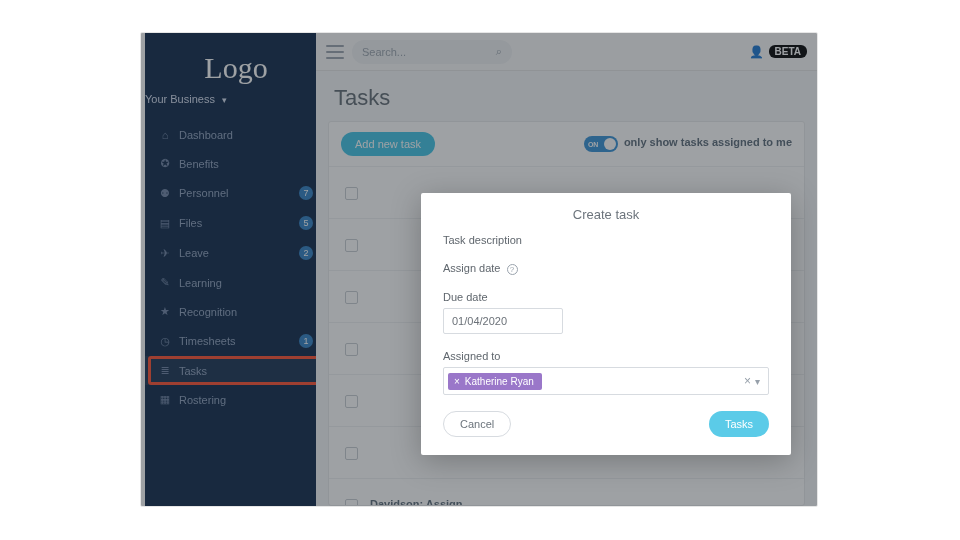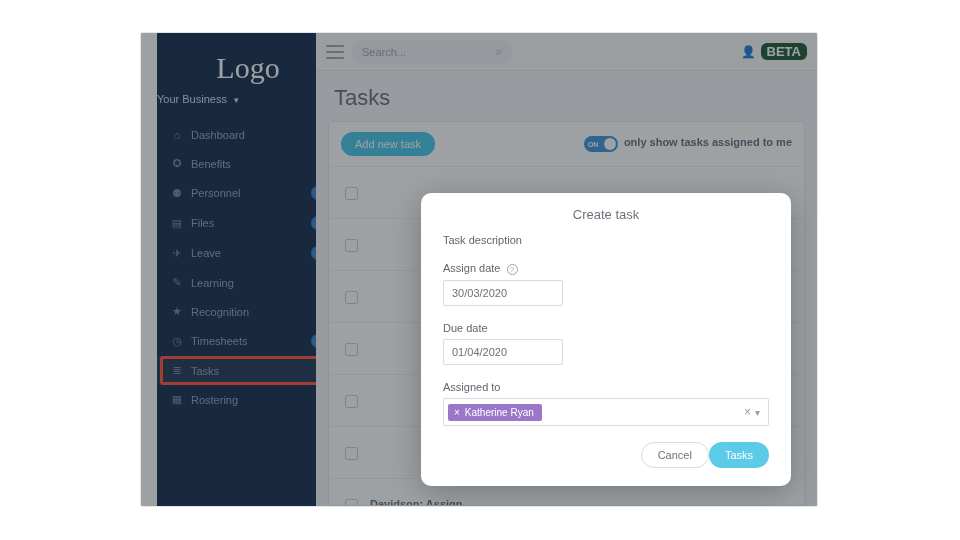--- a/index.html
+++ b/index.html
@@ -1,68 +1,68 @@
 <!DOCTYPE html>
 <html><head>
 <meta charset="utf-8">
 <style>
   *{box-sizing:border-box;margin:0;padding:0;font-family:-apple-system,BlinkMacSystemFont,'Segoe UI',Arial,sans-serif}
   html,body{width:960px;height:540px;overflow:hidden;background:#fff}
   .stage{position:absolute;left:140px;top:32px;width:678px;height:475px;background:#fff;border:1px solid #e6e6e6;border-radius:2px;overflow:hidden}
   
-  .sidebar{position:absolute;left:16px;top:0;bottom:0;width:182px;background:#0b2648;color:#cfd9e8;font-size:11px}
+  .sidebar{position:absolute;left:4px;top:0;bottom:0;width:182px;background:#0b2648;color:#cfd9e8;font-size:11px}
   .logo{font-family:'Brush Script MT','Segoe Script',cursive;font-size:30px;color:#fff;text-align:center;padding:18px 0 8px}
   .biz{font-size:11px;color:#d6def0;padding-bottom:16px}
   .biz .caret-icon{display:inline-block;margin-left:4px;font-size:9px}
   .nav{display:flex;flex-direction:column}
   .nav-item{display:flex;align-items:center;gap:8px;padding:8px 14px;color:#8ea0bd;cursor:pointer;position:relative}
   .nav-item .ico{width:12px;text-align:center;font-size:11px;color:#6e82a4}
   .nav-item .lbl{flex:1}
   .nav-item .badge{background:#2e7fc4;color:#fff;border-radius:8px;font-size:9px;min-width:14px;height:14px;display:flex;align-items:center;justify-content:center;padding:0 4px}
   .nav-item.active{background:rgba(255,255,255,.05)}
   .nav-hi{position:absolute;left:3px;top:0;right:3px;bottom:0;border:3px solid #ff4d2e;border-radius:3px;pointer-events:none}
   
   .topbar{position:absolute;left:175px;right:0;top:0;height:38px;border-bottom:1px solid #e5e5e5;display:flex;align-items:center;padding:0 10px;gap:8px;background:#fafafa}
   .hamburger{width:18px;height:14px;display:flex;flex-direction:column;justify-content:space-between;cursor:pointer}
   .hamburger span{height:2px;background:#9aa3ad;border-radius:1px}
   .search{flex:0 0 160px;height:24px;background:#eef0f2;border-radius:12px;display:flex;align-items:center;padding:0 10px;color:#9aa3ad;font-size:11px}
   .search .si{margin-left:auto}
   .top-right{margin-left:auto;display:flex;align-items:center;gap:4px}
   .person-icon{color:#b9bec5;font-size:12px}
-  .beta{background:#14532d;color:#fff;font-size:13px;padding:1px 6px;border-radius:6px;font-weight:600}
+  .beta{background:#000000;color:#fff;font-size:10px;padding:1px 6px;border-radius:6px;font-weight:600}
   
   .page{position:absolute;left:175px;right:0;top:38px;bottom:0;background:#f5f6f7;display:flex;flex-direction:column}
   .page-title{font-size:22px;font-weight:300;color:#606a73;padding:14px 18px 10px}
   .panel{margin:0 12px;background:#fff;border:1px solid #e7e9eb;border-radius:3px;flex:1;display:flex;flex-direction:column;overflow:hidden}
   .panel-head{display:flex;align-items:center;padding:10px 12px}
   .add-btn{background:#3ec4e6;color:#fff;border:none;border-radius:16px;font-size:11px;padding:6px 14px;cursor:pointer}
   .filter{margin-left:auto;display:flex;align-items:flex-start;gap:6px;font-size:11px;color:#5a6a78;font-weight:600}
   .toggle{width:34px;height:16px;background:#3390d6;border-radius:8px;position:relative;display:flex;align-items:center;padding:0 4px}
   .toggle .on{color:#fff;font-size:7px;font-weight:700}
   .toggle .knob{position:absolute;right:2px;top:2px;width:12px;height:12px;background:#fff;border-radius:50%}
   .rows{flex:1;overflow:hidden}
   .row{display:flex;align-items:flex-start;gap:12px;padding:18px 16px;border-top:1px solid #eef0f2;font-size:11px;color:#5a6a78}
   .chk{width:13px;height:13px;border:1px solid #c7ccd1;border-radius:2px;background:#fff;margin-top:2px}
   .row .txt{flex:0 0 150px;font-weight:600;line-height:1.3}
   
   .dim{position:absolute;inset:0;background:rgba(40,46,54,.45)}
   
-  .modal{position:absolute;left:280px;top:160px;width:370px;background:#fff;border-radius:10px;box-shadow:0 6px 30px rgba(0,0,0,.25);padding:14px 22px 18px}
+  .modal{position:absolute;left:280px;top:160px;width:370px;background:#fff;border-radius:2px;box-shadow:0 6px 30px rgba(0,0,0,.25);padding:14px 22px 18px}
   .modal h3{text-align:center;font-size:13px;font-weight:500;color:#6c747c;margin-bottom:12px}
   .fld{margin-bottom:16px}
   .fld label{display:block;font-size:11px;color:#5f666d;margin-bottom:5px}
   .fld .help{display:inline-block;width:11px;height:11px;border:1px solid #9aa3ad;border-radius:50%;font-size:8px;line-height:10px;text-align:center;color:#9aa3ad;margin-left:3px}
   .tinput{width:100%;height:26px;border:1px solid #d7dbe0;border-radius:2px;font-size:11px;color:#6b7178;padding:0 8px}
   .tinput.short{width:120px}
   .tagbox{display:flex;align-items:center;border:1px solid #d7dbe0;border-radius:2px;height:28px;padding:0 6px 0 4px}
   .tag{background:#9a77c9;color:#fff;font-size:10px;border-radius:2px;padding:3px 8px 3px 6px;display:flex;align-items:center;gap:5px}
   .tag .x{font-size:10px;cursor:pointer}
   .tagbox .clear{margin-left:auto;color:#97a0aa;font-size:12px;cursor:pointer;padding:0 2px}
   .tagbox .dd{color:#97a0aa;font-size:10px;padding:0 2px;cursor:pointer}
-  .actions{display:flex;justify-content:flex-end;}
+  .actions{display:flex;justify-content:space-between;}
   .btn{border-radius:16px;font-size:11px;padding:6px 16px;cursor:pointer}
   .btn-cancel{background:#fff;color:#6c747c;border:1px solid #d7dbe0}
   .btn-create{background:#5bcbe8;color:#fff;border:none}
 </style>
 </head>
 <body>
 
 <div class="stage">
 
   <aside class="sidebar">
@@ -183,21 +183,20 @@
 
     <div class="fld">
       <label>Task description</label>
     </div>
 
     <div class="fld">
       <label>
         <span>Assign date</span>
         <span class="help">?</span>
       </label>
-      <input class="tinput short" value="30/03/2020" style="">
     </div>
 
     <div class="fld">
       <label>Due date</label>
       <input class="tinput short" value="01/04/2020" style="">
     </div>
 
     <div class="fld">
       <label>Assigned to</label>
       <div class="tagbox">

